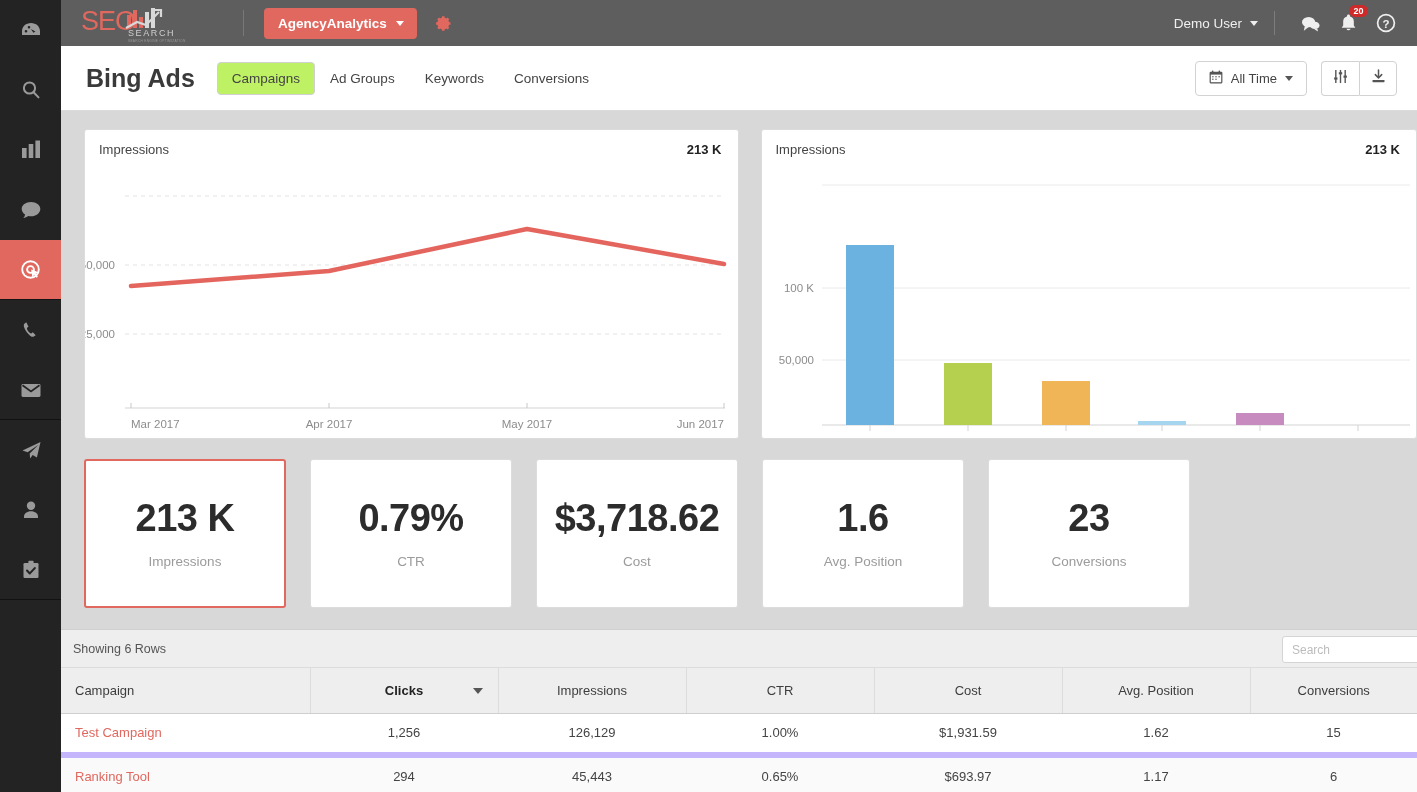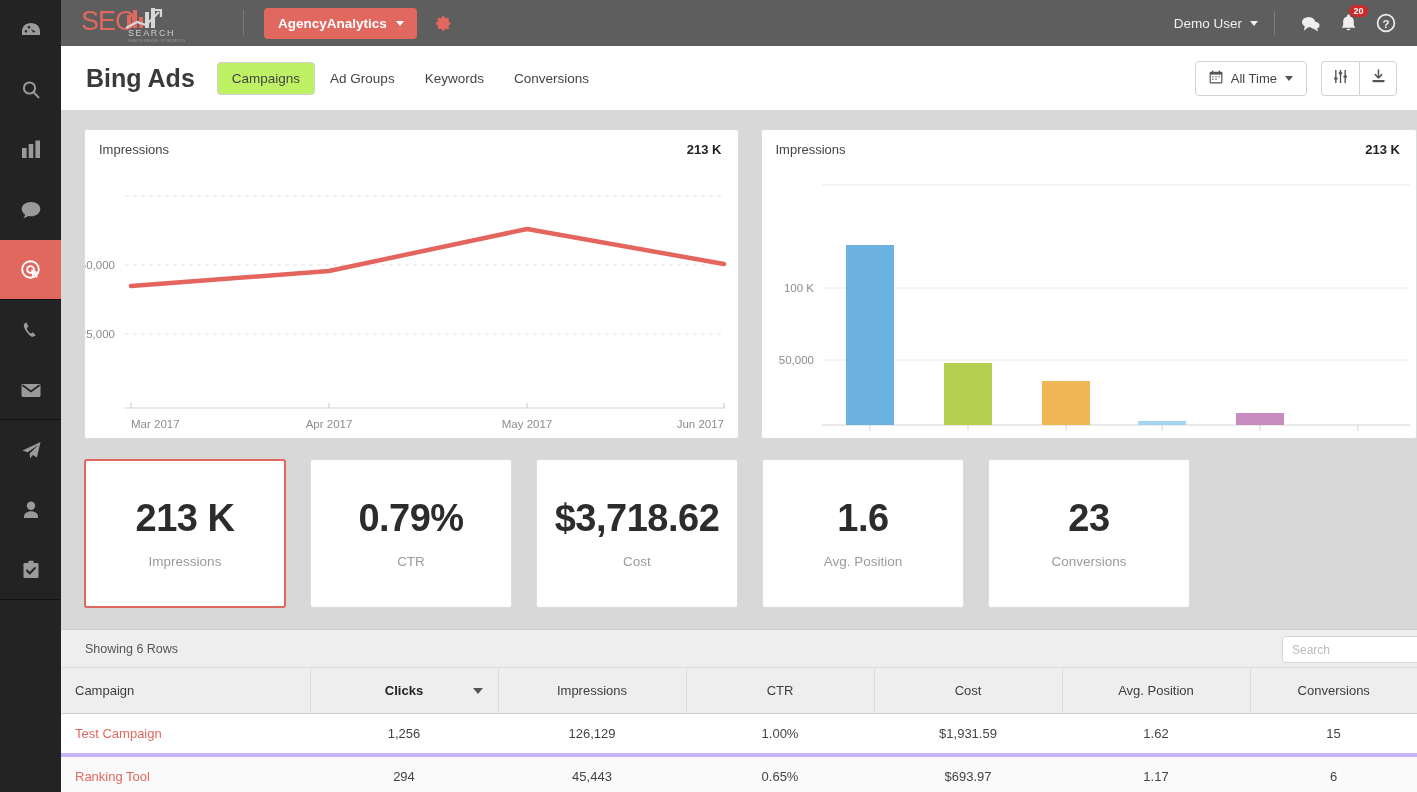--- a/index.html
+++ b/index.html
@@ -170,21 +170,21 @@
     position: absolute; left: 61px; top: 629px;
     width: 1356px; background: #fff;
     border-top: 1px solid #cfcfcf;
   }
   .table-toolbar {
     height: 38px; background: #eeeeee;
     display: flex; align-items: center;
     border-bottom: 1px solid #dcdcdc;
     position: relative;
   }
-  .showing-rows { font-size: 12.5px; color: #555; margin-left: 24px; }
+  .showing-rows { font-size: 12.5px; color: #555; margin-left: 12px; }
   .search-box {
     position: absolute; right: -20px; top: 6px;
     width: 155px; height: 27px;
     border: 1px solid #d5d5d5; border-radius: 3px; background: #fff;
     font-size: 12px; color: #777; padding: 0 9px;
     font-family: "Liberation Sans", sans-serif;
   }
   .search-box::placeholder { color: #bcbcbc; }
   table { border-collapse: collapse; width: 1356px; table-layout: fixed; }
   thead th {
@@ -198,21 +198,21 @@
   thead th:last-child { border-right: none; }
   .sort-caret {
     position: absolute; right: 15px; top: 50%; margin-top: -2px;
     width: 0; height: 0;
     border-left: 5px solid transparent;
     border-right: 5px solid transparent;
     border-top: 6px solid #555;
   }
   tbody td {
     height: 42px; font-size: 13px; color: #444; text-align: center;
-    border-bottom: 4px solid #c4b5fd;
+    border-bottom: 6px solid #c4b5fd;
   }
   tbody td.cell-campaign { text-align: left; padding-left: 14px; }
   tbody tr:nth-child(even) { background: #fafafa; }
   .camp-link { color: #e0685f; text-decoration: none; cursor: pointer; }
 </style>
 </head>
 <body>
 
 <div id="app">
 

